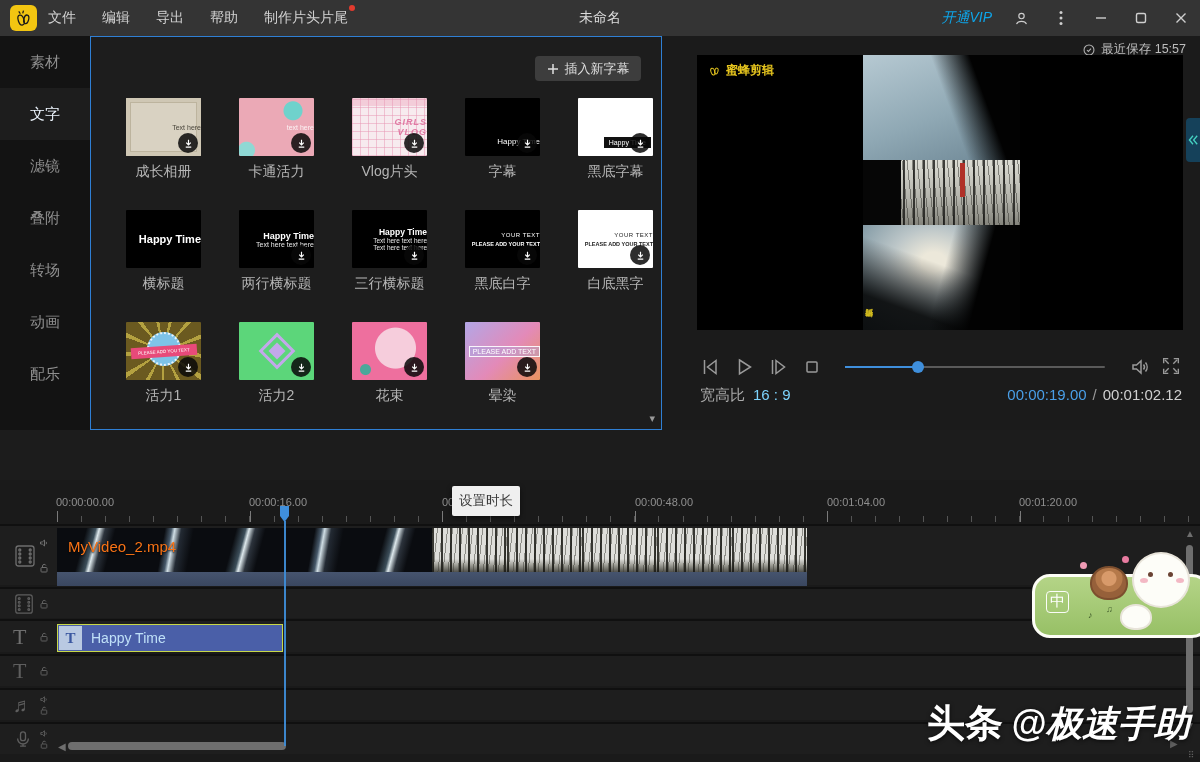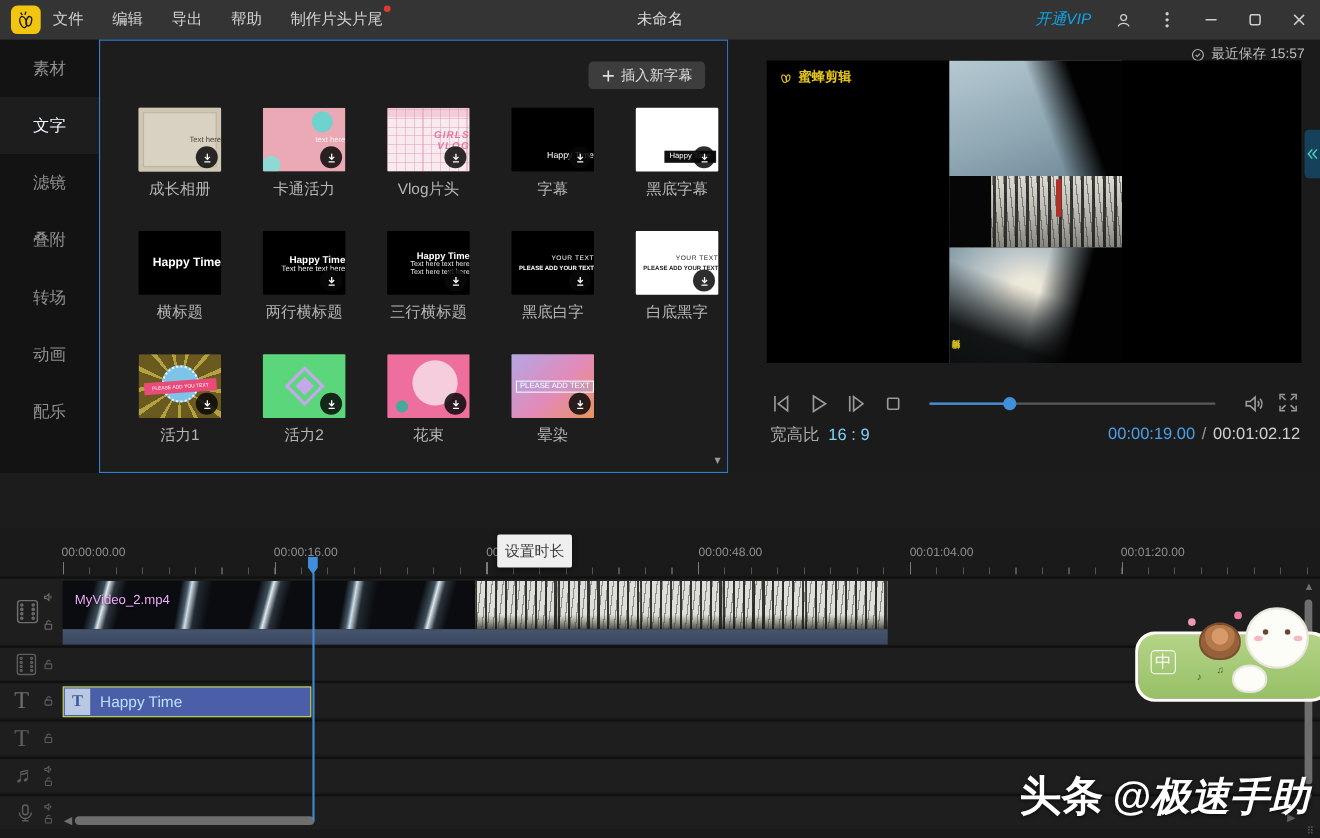--- a/index.html
+++ b/index.html
@@ -112,21 +112,21 @@
   .mini-col { position:absolute; left:38px; top:0; bottom:0; display:flex; flex-direction:column; justify-content:space-around; padding:4px 0; }
   .clip-video { position:absolute; left:57px; top:2px; width:750px; height:58px; }
   .film-strip { position:absolute; left:0; top:0; width:750px; height:44px; display:flex; overflow:hidden; background:#0b0d12; }
   .seg { height:44px; flex:0 0 75px; }
   .seg.dark1 { background:linear-gradient(105deg,#0a0c10 34%,#3c4e5a 45%,#dde8ec 49%,#2c333c 56%,#0a0c10 68%); }
   .seg.dark2 { background:linear-gradient(100deg,#0a0c10 40%,#47596a 48%,#cfdde4 52%,#232a33 60%,#0a0c10 75%); }
   .seg.lite { background:repeating-linear-gradient(90deg, rgba(25,25,20,.85) 0 2px, transparent 2px 9px),
                repeating-linear-gradient(96deg, rgba(60,60,52,.5) 0 1px, transparent 1px 5px),
                linear-gradient(#dededa 0 70%,#9a9a92 85%,#50504a 100%); }
   .clip-audio { position:absolute; left:0; top:44px; width:750px; height:14px; background:linear-gradient(#46546e,#3a4760); }
-  .clip-name { position:absolute; left:11px; top:10px; font-size:12px; color:#f0abfc; text-shadow:0 1px 2px rgba(0,0,0,.8); }
+  .clip-name { position:absolute; left:11px; top:10px; font-size:15px; color:#f97316; text-shadow:0 1px 2px rgba(0,0,0,.8); }
   .clip-text { position:absolute; left:57px; top:3px; width:226px; height:28px; background:#4a5fa8; border:1px solid #c8d848; display:flex; align-items:center; }
   .tbadge { width:23px; height:24px; margin-left:1px; background:#b9c9e2; color:#3a57a0; display:flex; align-items:center; justify-content:center; font-weight:bold; font-size:15px; font-family:"Liberation Serif","DejaVu Serif",serif; }
   .clip-text-label { margin-left:9px; font-size:14px; color:#bfe0f8; }
   .playhead-line { position:absolute; left:284px; top:521px; width:2px; height:225px; background:rgba(62,140,214,.95); z-index:20; }
   .playhead-cap { position:absolute; left:280px; top:506px; width:9px; height:16px; background:#3f8fdc; clip-path:polygon(0 0,100% 0,100% 62%,50% 100%,0 62%); z-index:21; }
   .hscroll { position:absolute; left:68px; top:742px; width:218px; height:8px; background:#6e6e6e; border-radius:4px; }
   .hscroll-arrow { position:absolute; left:58px; top:741px; color:#6e6e6e; font-size:10px; }
   .vscroll { position:absolute; left:1186px; top:545px; width:7px; height:168px; background:#6e6e6e; border-radius:4px; }
   .vs-up { position:absolute; left:1185px; top:528px; color:#6e6e6e; font-size:10px; }
   .vs-down { position:absolute; left:1185px; top:720px; color:#6e6e6e; font-size:10px; }

